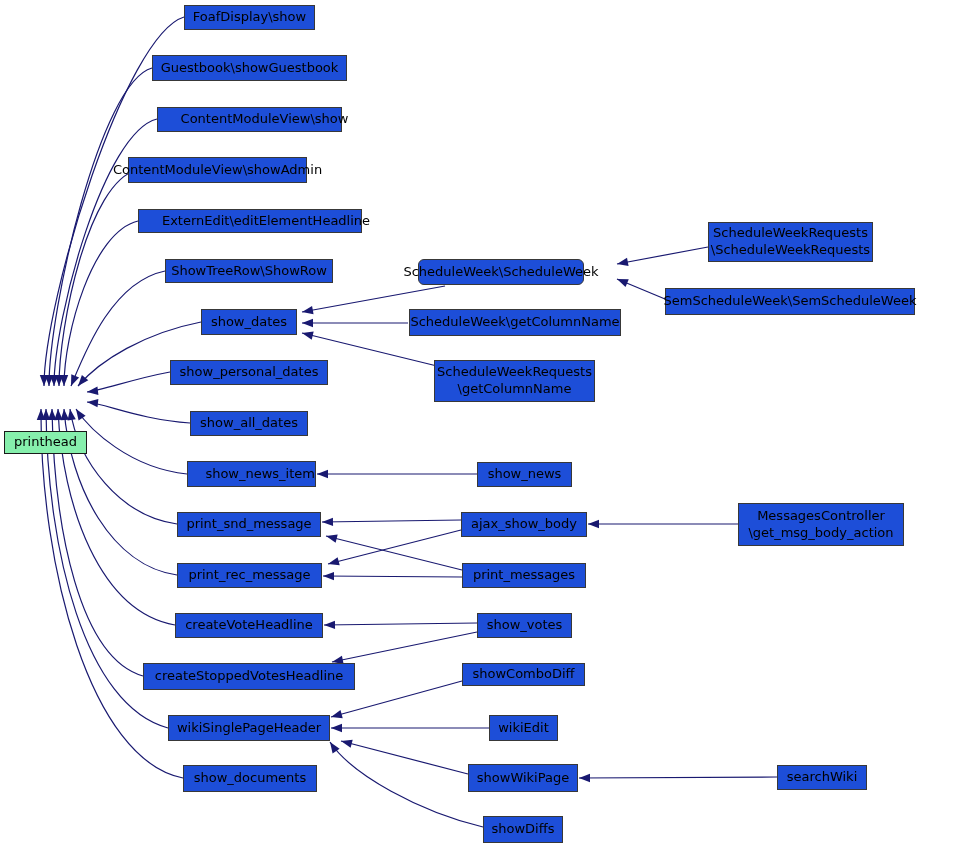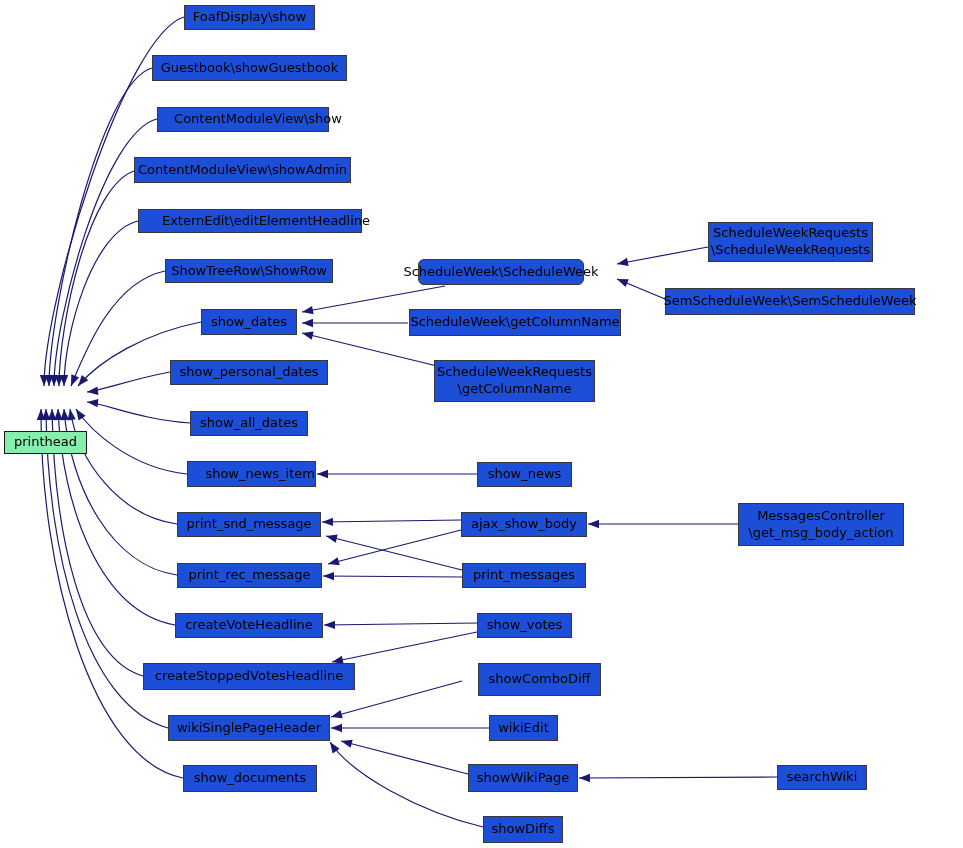--- a/index.html
+++ b/index.html
@@ -91,24 +91,24 @@
   <div id="nodes">
       <div class="node highlight" style="left: 4px; top: 386px; width: 83px; height: 23px;">
         <span>printhead</span>
       </div>
       <div class="node" style="left: 184px; top: 5px; width: 131px; height: 25px;">
         <span>FoafDisplay\show</span>
       </div>
       <div class="node" style="left: 152px; top: 55px; width: 195px; height: 26px;">
         <span>Guestbook\showGuestbook</span>
       </div>
-      <div class="node" style="left: 157px; top: 107px; width: 172px; height: 25px; padding-left: 30px;">
+      <div class="node" style="left: 157px; top: 107px; width: 185px; height: 25px; padding-left: 30px;">
         <span>ContentModuleView\show</span>
       </div>
-      <div class="node" style="left: 134px; top: 157px; width: 217px; height: 26px;">
+      <div class="node" style="left: 128px; top: 157px; width: 179px; height: 26px;">
         <span>ContentModuleView\showAdmin</span>
       </div>
       <div class="node" style="left: 138px; top: 209px; width: 224px; height: 24px; padding-left: 32px;">
         <span>ExternEdit\editElementHeadline</span>
       </div>
       <div class="node" style="left: 165px; top: 259px; width: 168px; height: 24px;">
         <span>ShowTreeRow\ShowRow</span>
       </div>
       <div class="node" style="left: 201px; top: 309px; width: 96px; height: 26px;">
         <span>show_dates</span>
@@ -143,21 +143,21 @@
       </div>
       <div class="node" style="left: 175px; top: 613px; width: 148px; height: 25px;">
         <span>createVoteHeadline</span>
       </div>
       <div class="node" style="left: 477px; top: 613px; width: 95px; height: 25px;">
         <span>show_votes</span>
       </div>
       <div class="node" style="left: 143px; top: 663px; width: 212px; height: 27px;">
         <span>createStoppedVotesHeadline</span>
       </div>
-      <div class="node" style="left: 462px; top: 663px; width: 123px; height: 33px; margin-left: 16px;">
+      <div class="node" style="left: 462px; top: 663px; width: 123px; height: 23px;">
         <span>showComboDiff</span>
       </div>
       <div class="node" style="left: 168px; top: 715px; width: 162px; height: 26px; align-items: center;">
         <span>wikiSinglePageHeader</span>
       </div>
       <div class="node" style="left: 489px; top: 715px; width: 69px; height: 26px;">
         <span>wikiEdit</span>
       </div>
       <div class="node" style="left: 183px; top: 765px; width: 134px; height: 27px;">
         <span>show_documents</span>

